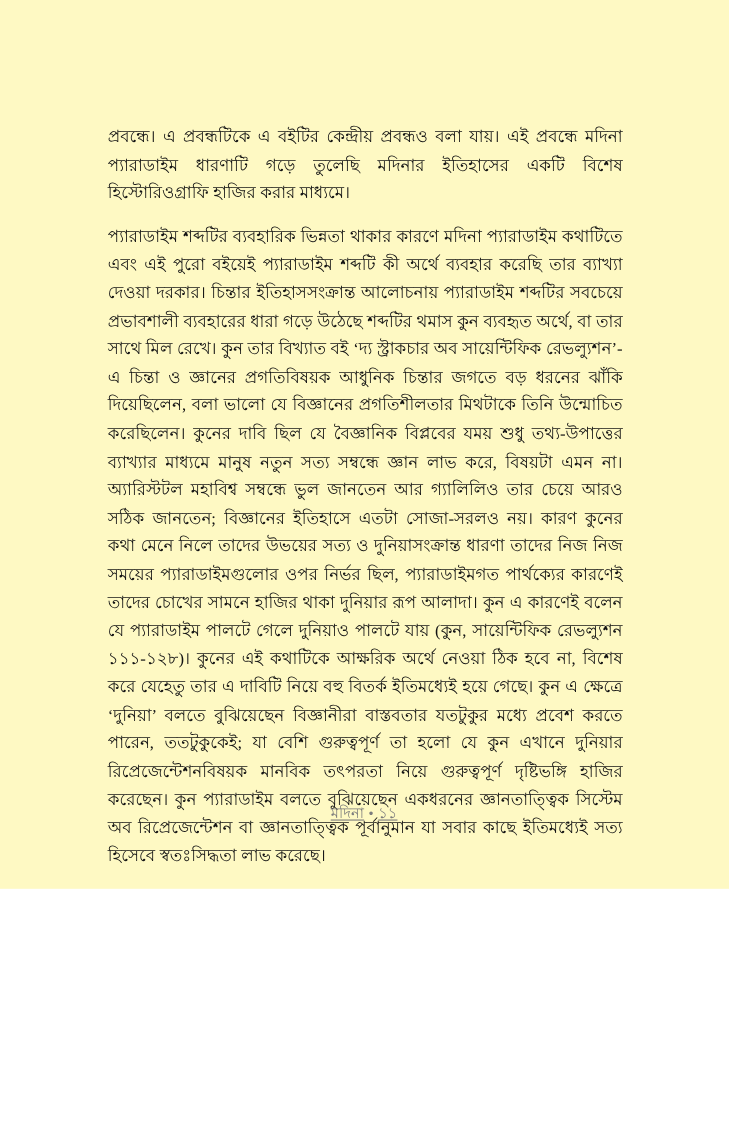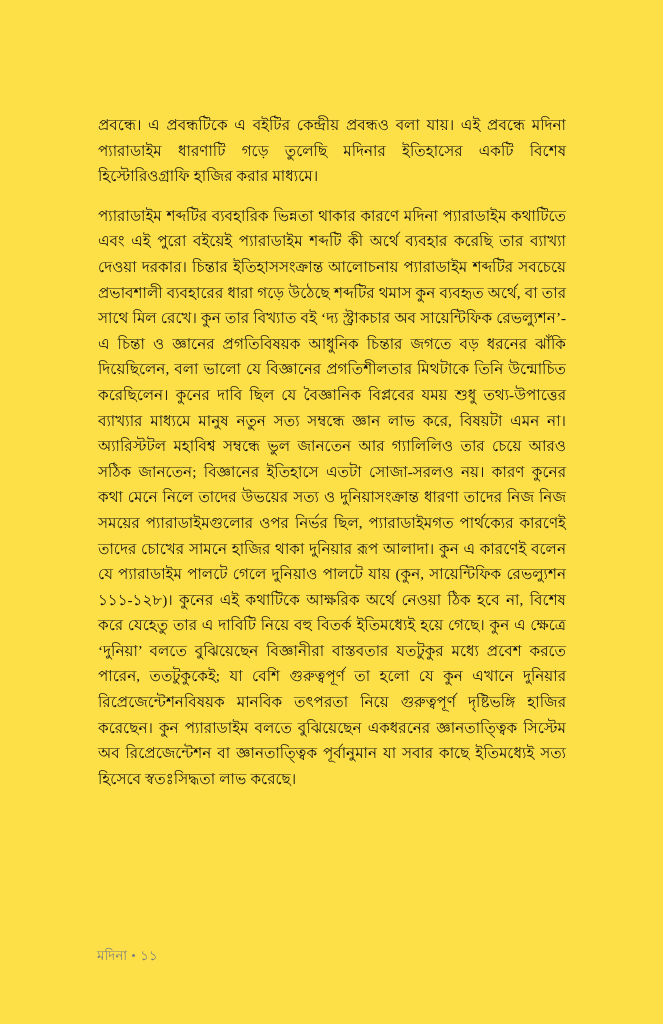--- a/index.html
+++ b/index.html
@@ -16,22 +16,22 @@
     font-family: "Liberation Serif", "DejaVu Serif", serif;
     color: #111111;
     -webkit-font-smoothing: antialiased;
   }
 
   .page {
     position: absolute;
     left: 0;
     top: 0;
     width: 663px;
-    height: 1024px;
-    background: #fde047;
+    height: 808px;
+    background: #fef9c3;
     box-sizing: border-box;
   }
 
   .text-block {
     position: absolute;
     left: 98px;
     top: 112px;
     width: 468px;
   }
 
@@ -54,26 +54,27 @@
   
   .para.justify-all {
     text-align: justify;
   }
 
   .footer {
     position: absolute;
     right: 98px;
     bottom: 60px;
     width: 468px;
-    text-align: left;
+    text-align: center;
     font-size: 13.2px;
     line-height: 17px;
     color: #7d7d7d;
     letter-spacing: 0.2px;
     white-space: nowrap;
+    text-decoration: underline;
   }
   .footer .sep {
     display: inline-block;
     margin: 0 4px;
     color: #7d7d7d;
   }
 </style>
 </head>
 <body>
 

